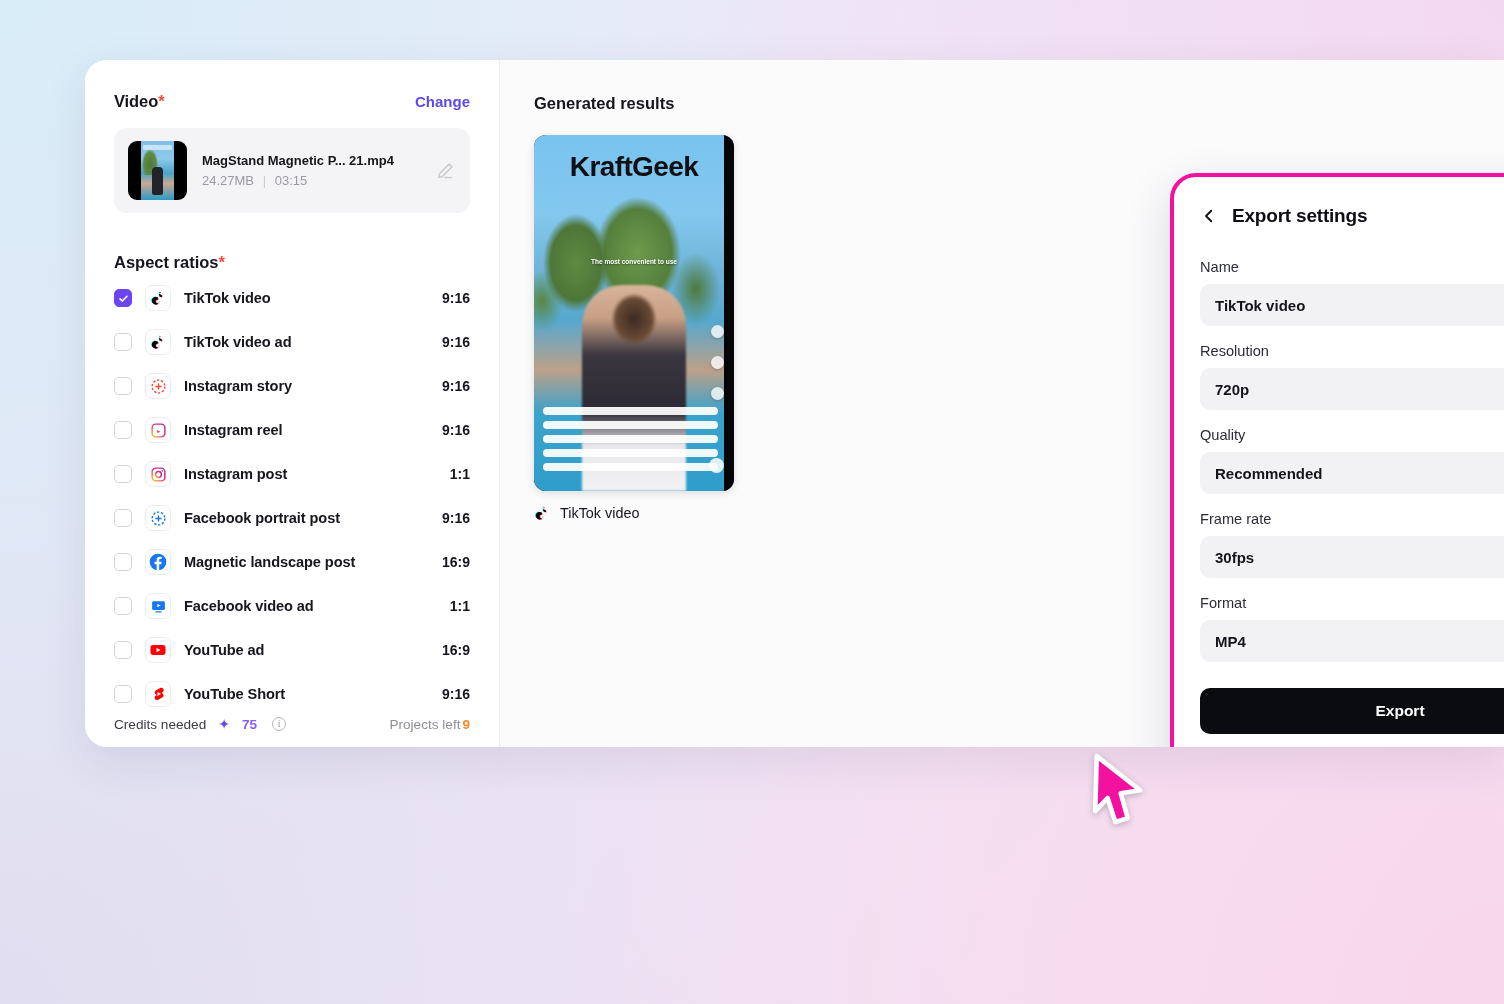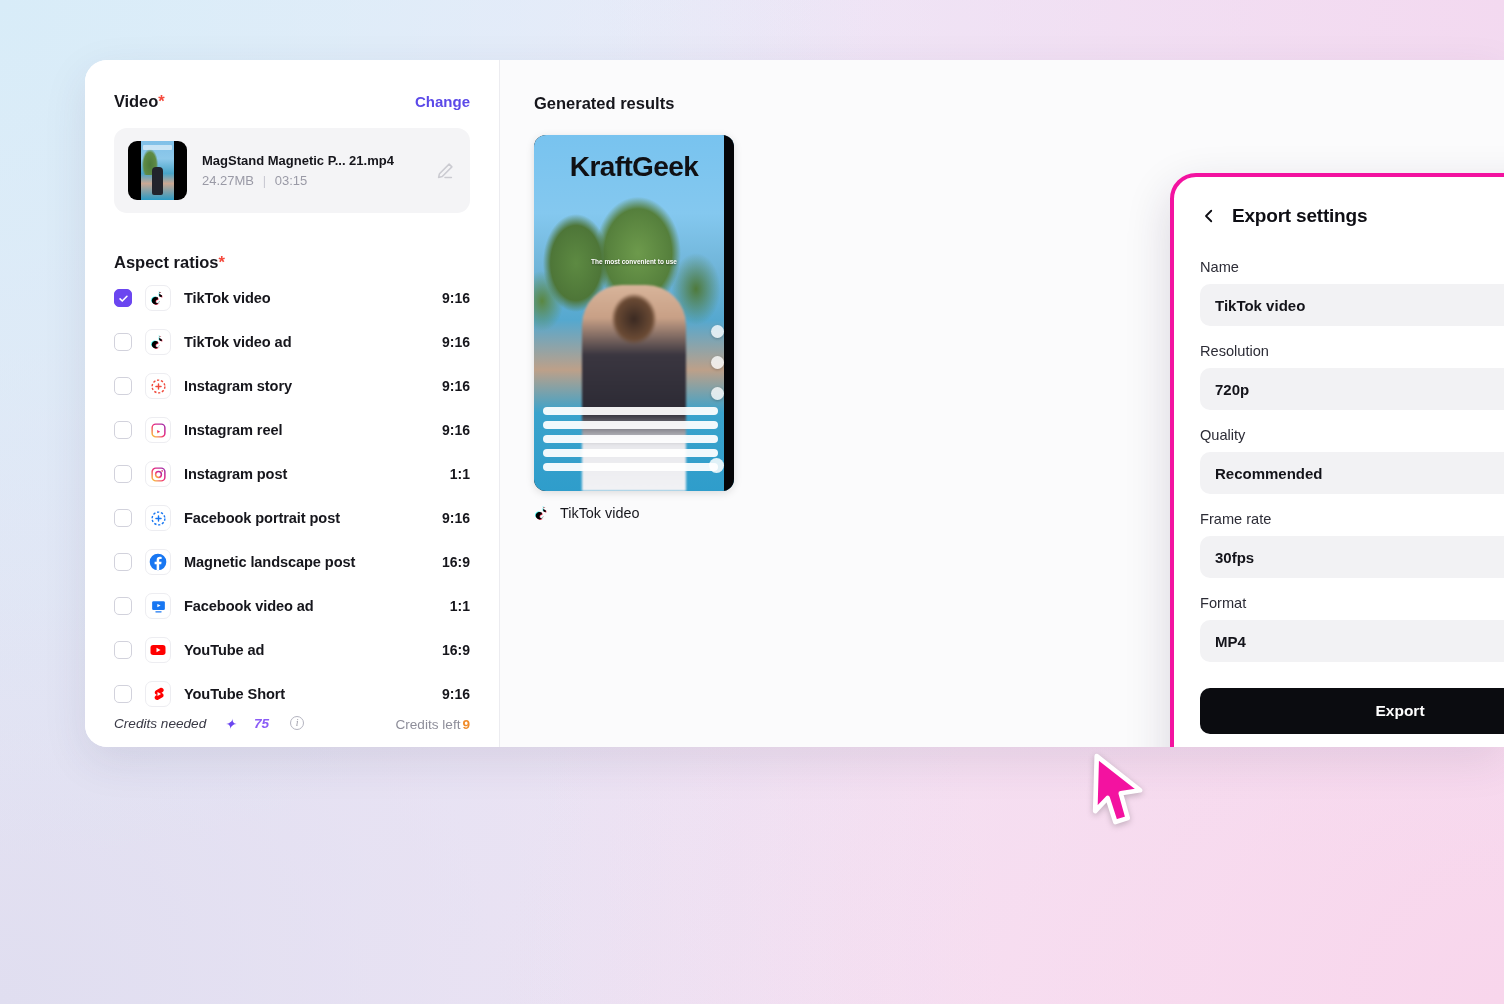--- a/index.html
+++ b/index.html
@@ -120,21 +120,21 @@
   }
   .ratio-label { flex: 1; font-size: 14.6px; font-weight: 600; color: #16161c; letter-spacing: -0.1px; }
   .ratio-value { font-size: 14px; font-weight: 600; color: #16161c; }
 
   
   .lp-foot { margin-top: auto; padding: 0 29px 36px; }
   .credits-row {
     display: flex; align-items: center; justify-content: space-between;
     font-size: 13.6px; margin-bottom: 14px;
   }
-  .credits-left-txt { color: #3a3a46; display: flex; align-items: flex-start; gap: 18px; font-style: italic; }
+  .credits-left-txt { color: #3a3a46; display: flex; align-items: center; gap: 12px; }
   .spark { color: #6b46f0; font-size: 14px; }
   .cred-num { font-weight: 700; color: #8b5cf6; }
   .info-i {
     width: 14px; height: 14px; border-radius: 50%;
     border: 1.3px solid #b4b4c0; color: #9a9aa6;
     font-size: 10px; line-height: 12px; text-align: center;
     font-family: "Liberation Serif", serif; margin-left: 3px; cursor: pointer;
   }
   .credits-right { color: #8e8e9a; }
   .credits-right b { color: #f08c2a; font-weight: 700; margin-left: 2px; }
@@ -456,21 +456,21 @@
 
     <div class="lp-foot">
       <div class="credits-row">
         <div class="credits-left-txt">
           <span>Credits needed</span>
           <span class="spark">✦</span>
           <span class="cred-num">75</span>
           <span class="info-i">i</span>
         </div>
         <div class="credits-right">
-          <span>Credits left</span><b>9</b>
+          <span>Projects left</span><b>9</b>
         </div>
       </div>
     </div>
   </div>
 
   <div class="right-panel">
     <div class="rp-title">Generated results</div>
 
     <div class="result-card">
       <div class="preview">

